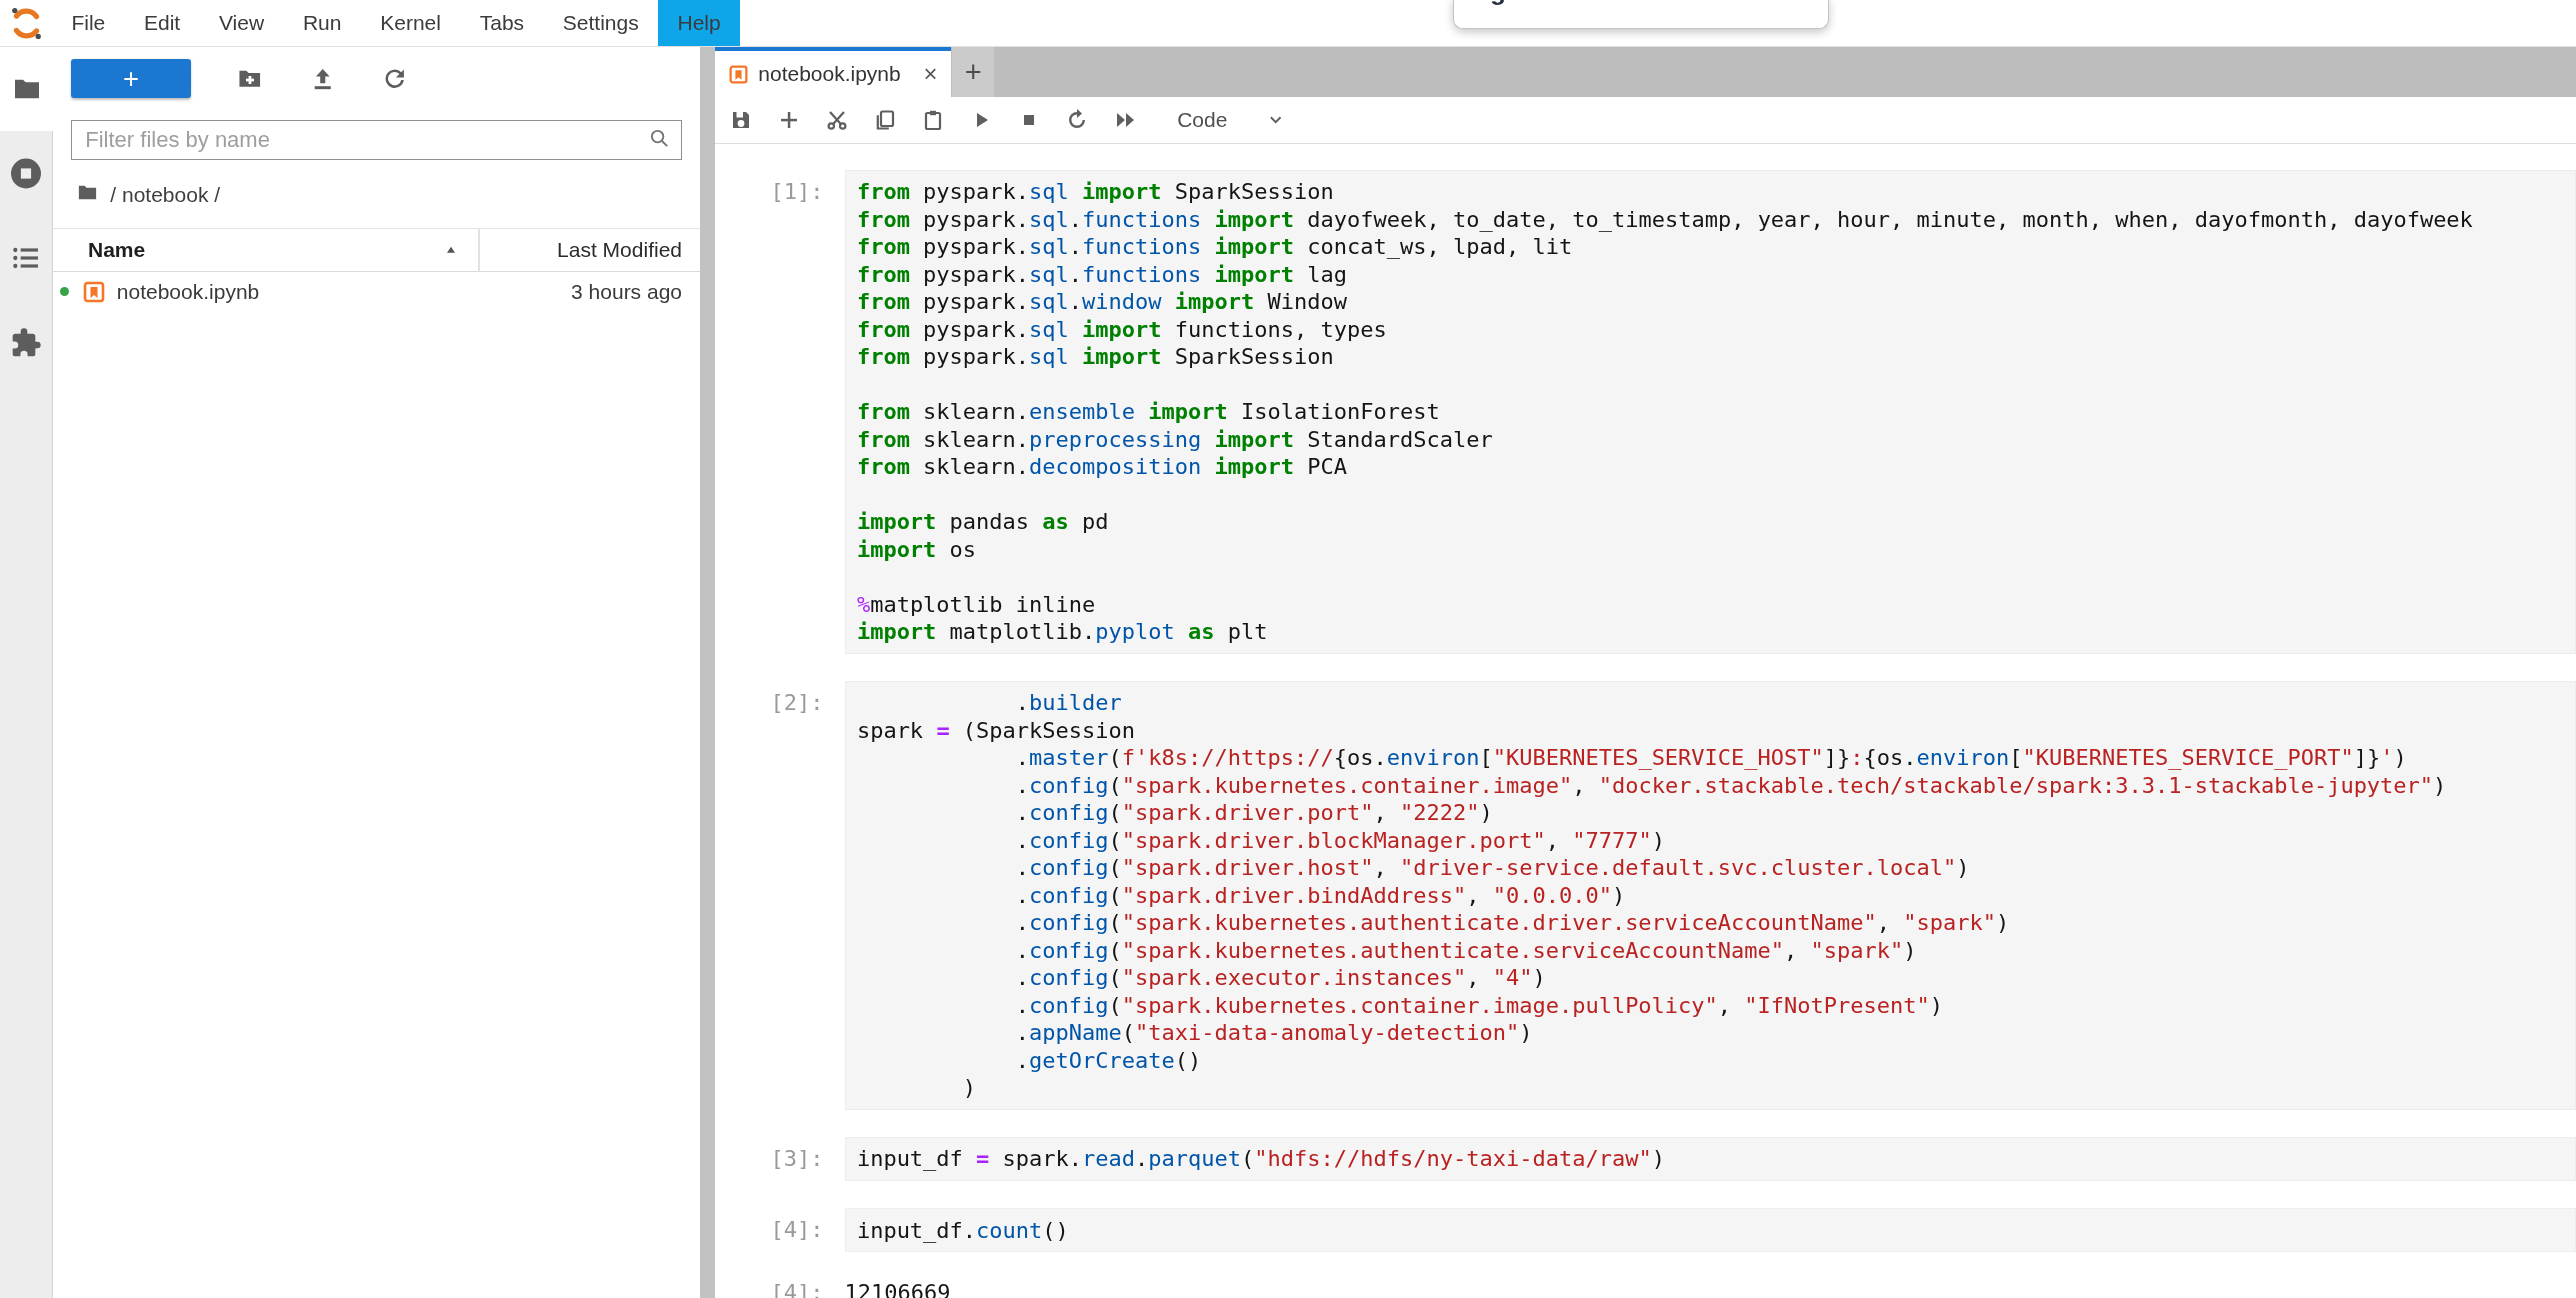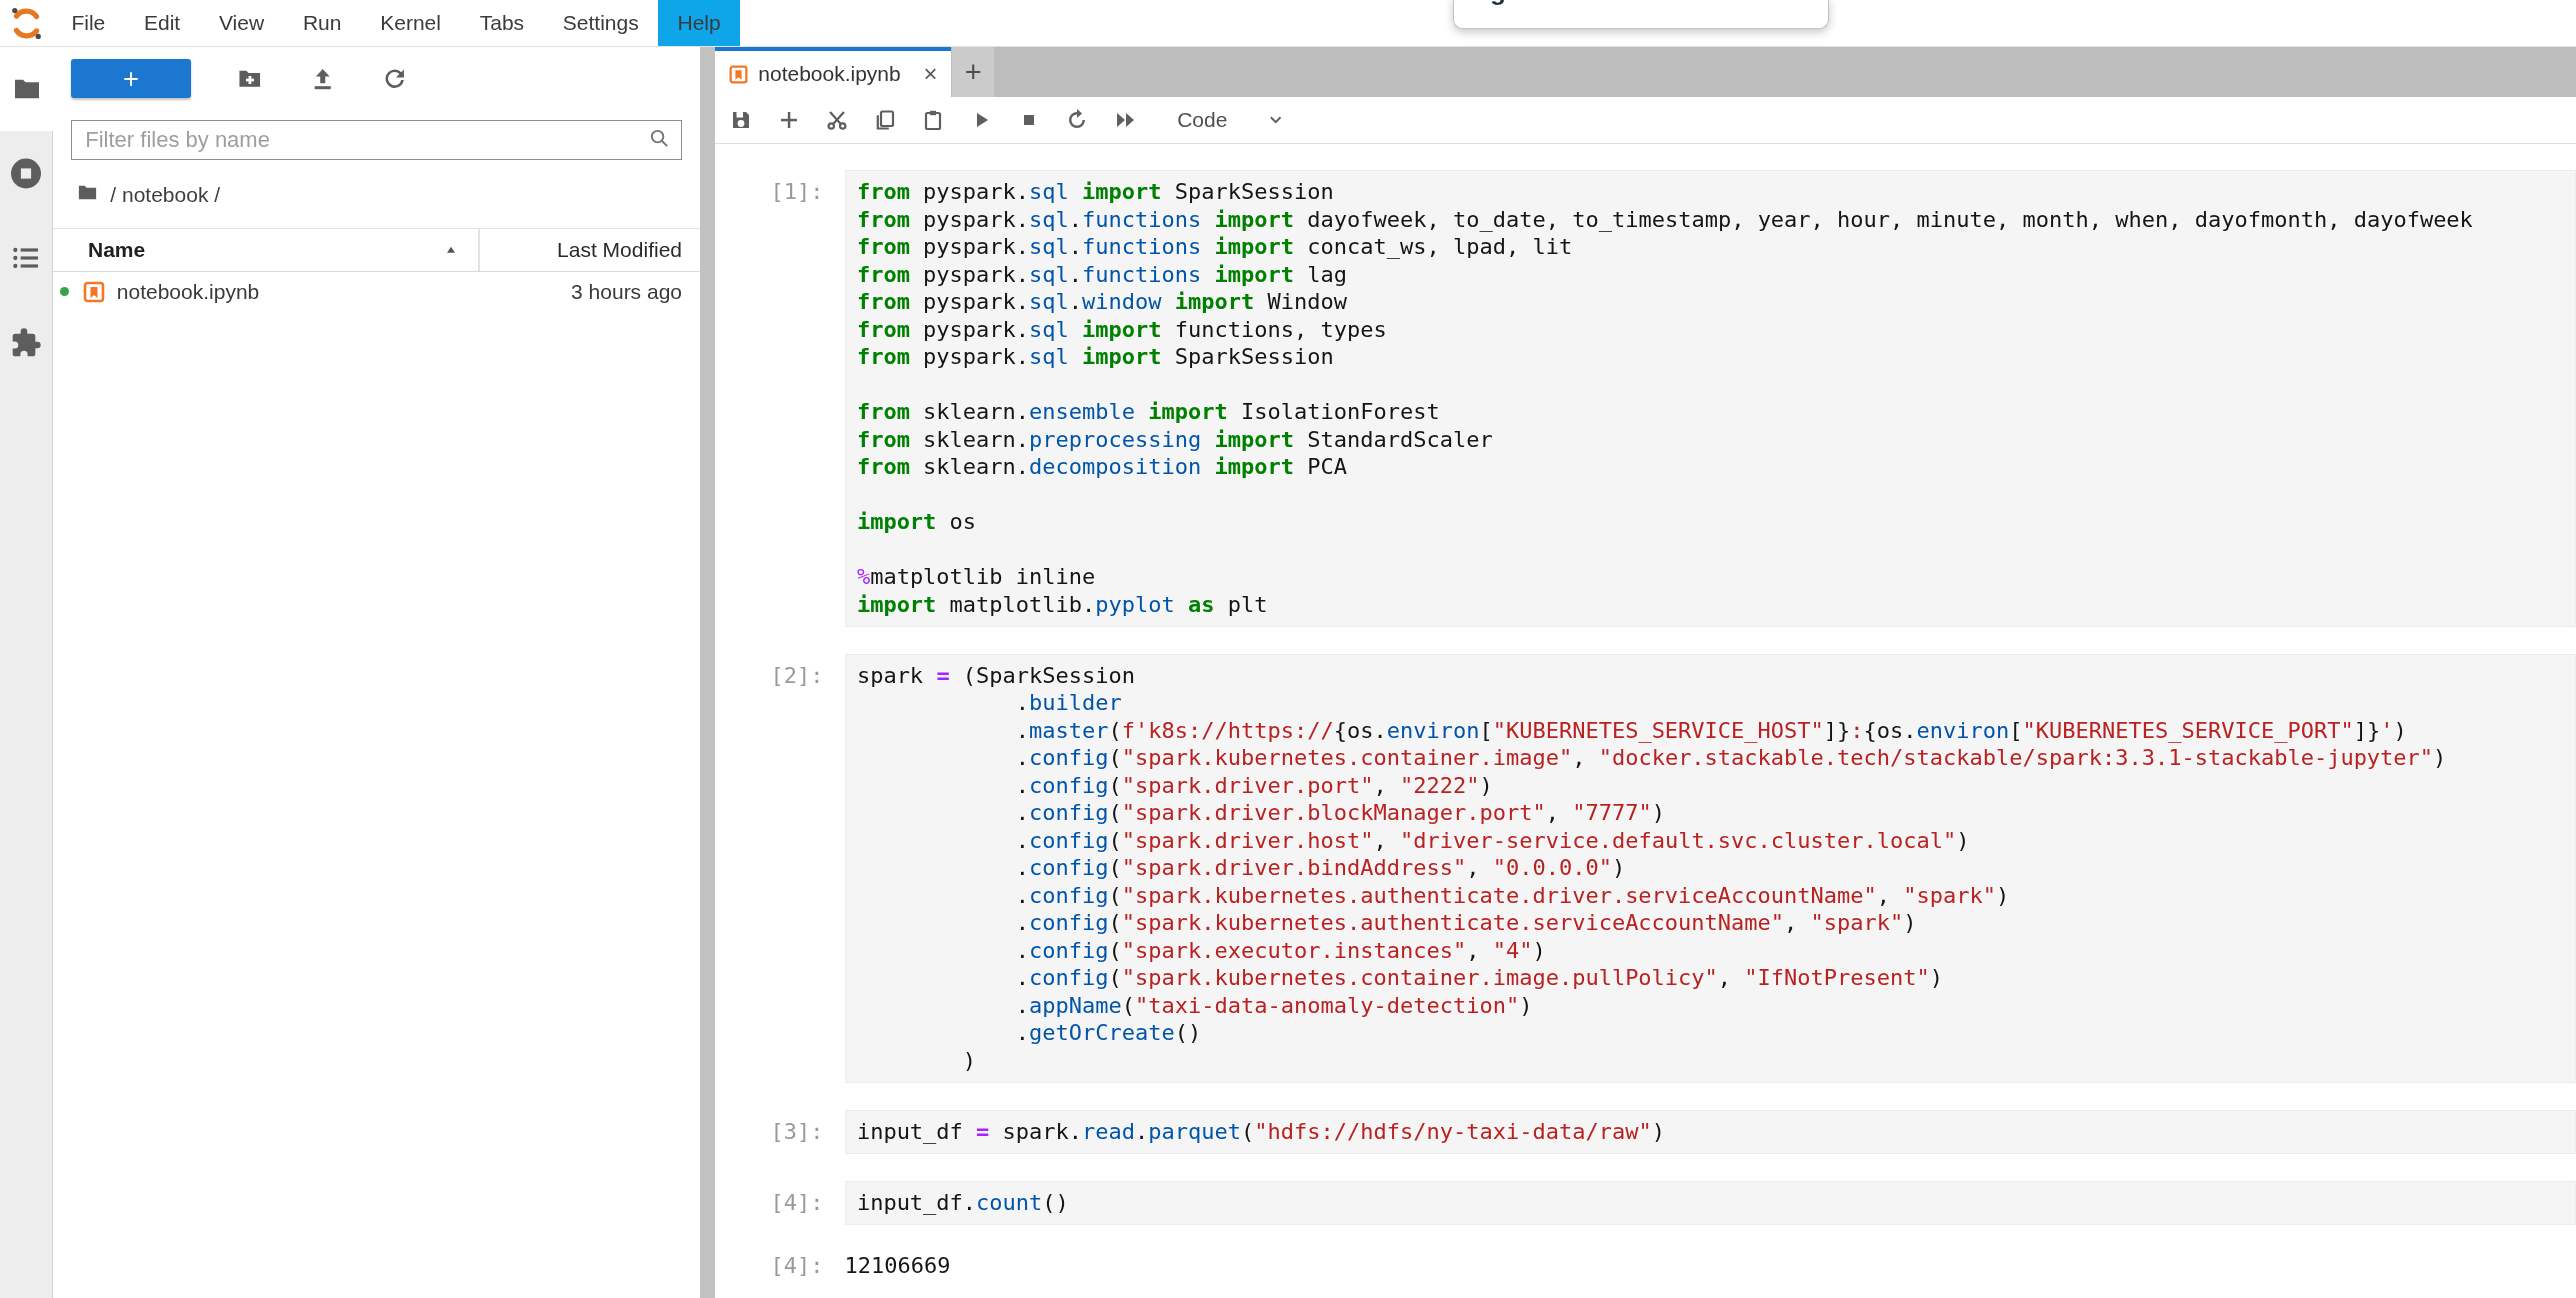--- a/index.html
+++ b/index.html
@@ -321,31 +321,32 @@
               <div class="cl"><span class="k">from</span><span class="t"> pyspark.</span><span class="p">sql</span><span class="t">.</span><span class="p">functions</span><span class="t"> </span><span class="k">import</span><span class="t"> concat_ws, lpad, lit</span></div>
               <div class="cl"><span class="k">from</span><span class="t"> pyspark.</span><span class="p">sql</span><span class="t">.</span><span class="p">functions</span><span class="t"> </span><span class="k">import</span><span class="t"> lag</span></div>
               <div class="cl"><span class="k">from</span><span class="t"> pyspark.</span><span class="p">sql</span><span class="t">.</span><span class="p">window</span><span class="t"> </span><span class="k">import</span><span class="t"> Window</span></div>
               <div class="cl"><span class="k">from</span><span class="t"> pyspark.</span><span class="p">sql</span><span class="t"> </span><span class="k">import</span><span class="t"> functions, types</span></div>
               <div class="cl"><span class="k">from</span><span class="t"> pyspark.</span><span class="p">sql</span><span class="t"> </span><span class="k">import</span><span class="t"> SparkSession</span></div>
               <div class="cl">&nbsp;</div>
               <div class="cl"><span class="k">from</span><span class="t"> sklearn.</span><span class="p">ensemble</span><span class="t"> </span><span class="k">import</span><span class="t"> IsolationForest</span></div>
               <div class="cl"><span class="k">from</span><span class="t"> sklearn.</span><span class="p">preprocessing</span><span class="t"> </span><span class="k">import</span><span class="t"> StandardScaler</span></div>
               <div class="cl"><span class="k">from</span><span class="t"> sklearn.</span><span class="p">decomposition</span><span class="t"> </span><span class="k">import</span><span class="t"> PCA</span></div>
               <div class="cl">&nbsp;</div>
+              <div class="cl"><span class="k">import</span><span class="t"> pandas </span><span class="k">as</span><span class="t"> pd</span></div>
               <div class="cl"><span class="k">import</span><span class="t"> os</span></div>
               <div class="cl">&nbsp;</div>
               <div class="cl"><span class="mg">%</span><span class="t">matplotlib inline</span></div>
               <div class="cl"><span class="k">import</span><span class="t"> matplotlib.</span><span class="p">pyplot</span><span class="t"> </span><span class="k">as</span><span class="t"> plt</span></div>
             </div>
           </div>
           <div class="cell">
             <div class="prompt">[2]:</div>
             <div class="editor">
+              <div class="cl"><span class="t">            .</span><span class="p">builder</span></div>
               <div class="cl"><span class="t">spark </span><span class="o">=</span><span class="t"> (SparkSession</span></div>
-              <div class="cl"><span class="t">            .</span><span class="p">builder</span></div>
               <div class="cl"><span class="t">            .</span><span class="p">master</span><span class="t">(</span><span class="s">f'k8s://https://</span><span class="t">{os.</span><span class="p">environ</span><span class="t">[</span><span class="s">"KUBERNETES_SERVICE_HOST"</span><span class="t">]}</span><span class="s">:</span><span class="t">{os.</span><span class="p">environ</span><span class="t">[</span><span class="s">"KUBERNETES_SERVICE_PORT"</span><span class="t">]}</span><span class="s">'</span><span class="t">)</span></div>
               <div class="cl"><span class="t">            .</span><span class="p">config</span><span class="t">(</span><span class="s">"spark.kubernetes.container.image"</span><span class="t">, </span><span class="s">"docker.stackable.tech/stackable/spark:3.3.1-stackable-jupyter"</span><span class="t">)</span></div>
               <div class="cl"><span class="t">            .</span><span class="p">config</span><span class="t">(</span><span class="s">"spark.driver.port"</span><span class="t">, </span><span class="s">"2222"</span><span class="t">)</span></div>
               <div class="cl"><span class="t">            .</span><span class="p">config</span><span class="t">(</span><span class="s">"spark.driver.blockManager.port"</span><span class="t">, </span><span class="s">"7777"</span><span class="t">)</span></div>
               <div class="cl"><span class="t">            .</span><span class="p">config</span><span class="t">(</span><span class="s">"spark.driver.host"</span><span class="t">, </span><span class="s">"driver-service.default.svc.cluster.local"</span><span class="t">)</span></div>
               <div class="cl"><span class="t">            .</span><span class="p">config</span><span class="t">(</span><span class="s">"spark.driver.bindAddress"</span><span class="t">, </span><span class="s">"0.0.0.0"</span><span class="t">)</span></div>
               <div class="cl"><span class="t">            .</span><span class="p">config</span><span class="t">(</span><span class="s">"spark.kubernetes.authenticate.driver.serviceAccountName"</span><span class="t">, </span><span class="s">"spark"</span><span class="t">)</span></div>
               <div class="cl"><span class="t">            .</span><span class="p">config</span><span class="t">(</span><span class="s">"spark.kubernetes.authenticate.serviceAccountName"</span><span class="t">, </span><span class="s">"spark"</span><span class="t">)</span></div>
               <div class="cl"><span class="t">            .</span><span class="p">config</span><span class="t">(</span><span class="s">"spark.executor.instances"</span><span class="t">, </span><span class="s">"4"</span><span class="t">)</span></div>
               <div class="cl"><span class="t">            .</span><span class="p">config</span><span class="t">(</span><span class="s">"spark.kubernetes.container.image.pullPolicy"</span><span class="t">, </span><span class="s">"IfNotPresent"</span><span class="t">)</span></div>

